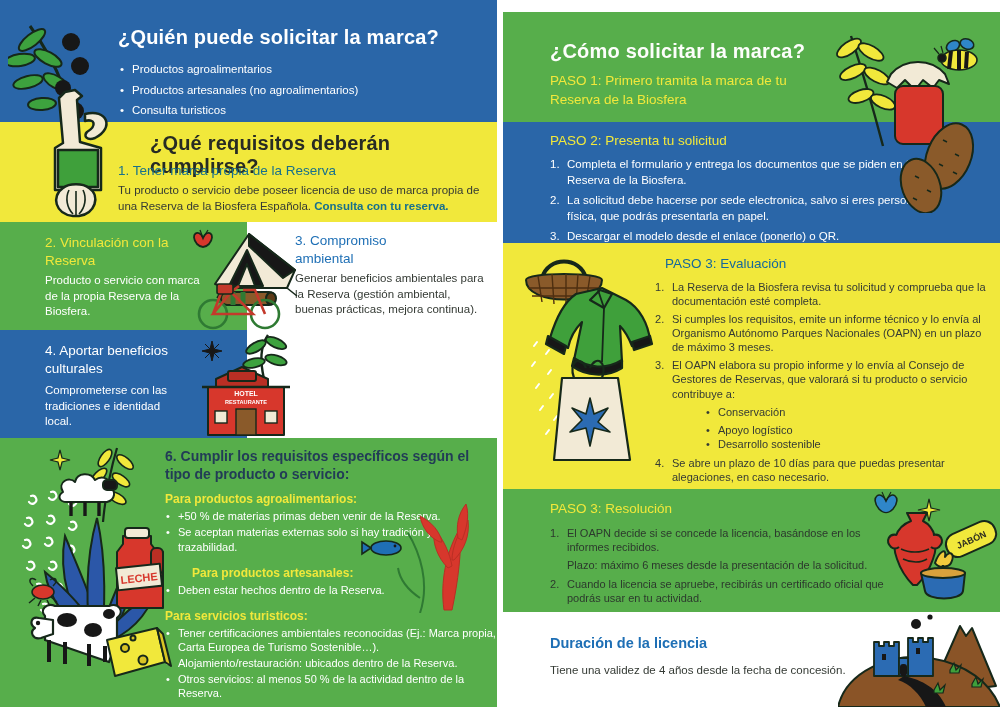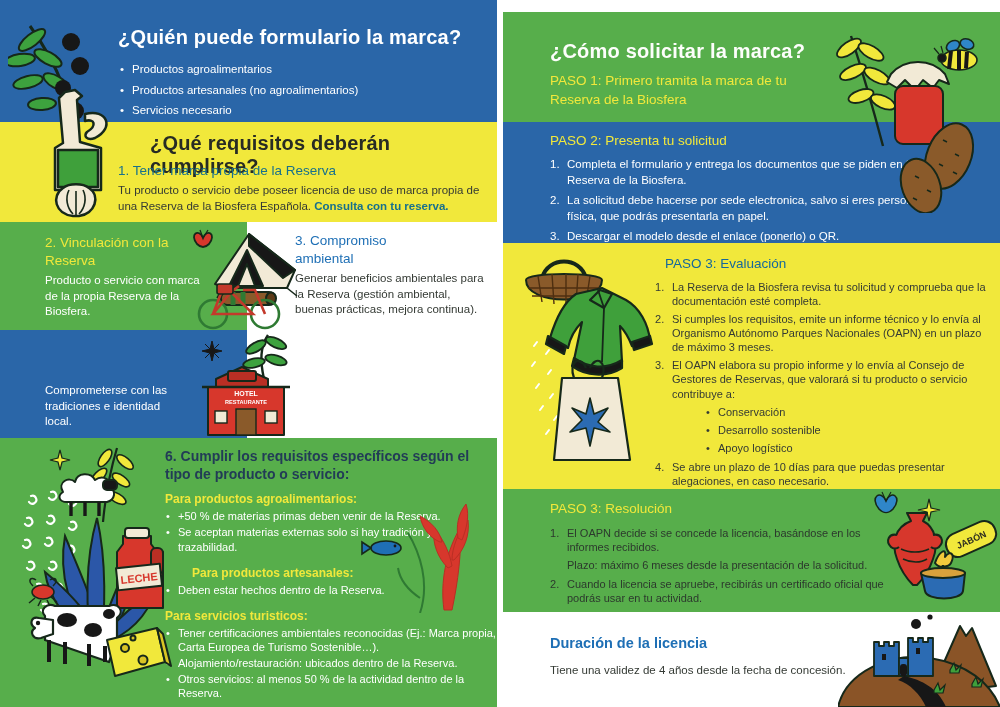--- a/index.html
+++ b/index.html
@@ -30,45 +30,46 @@
   .ni{position:relative;padding-left:17px;counter-increment:li;}
   .ni::before{content:counter(li) ".";position:absolute;left:0;top:0;}
   .svgill{position:absolute;z-index:6;}
 </style>
 </head>
 <body>
 
 <div class="page">
 
   <div class="sec bg-blue" style="left:0;top:0;width:497px;height:122px;">
-    <div class="abs h1 c-white" style="left:118px;top:26px;">¿Quién puede formulario la marca?</div>
+    <div class="abs h1 c-white" style="left:118px;top:26px;">¿Quién puede solicitar la marca?</div>
     <div class="abs" style="left:119px;top:62px;width:360px;">
       <div class="bl body-txt c-white" style="margin-bottom:5px;">Productos agroalimentarios</div>
       <div class="bl body-txt c-white" style="margin-bottom:5px;">Productos artesanales (no agroalimentarios)</div>
-      <div class="bl body-txt c-white">Servicios necesario</div>
+      <div class="bl body-txt c-white">Consulta turisticos</div>
     </div>
   </div>
 
   <div class="sec bg-yellow" style="left:0;top:122px;width:497px;height:100px;">
     <div class="abs h1 c-near-black" style="left:118px;top:10px;margin-left:32px;">¿Qué requisitos deberán cumplirse?</div>
     <div class="abs h2 c-teal" style="left:118px;top:41px;">1. Tener marca propia de la Reserva</div>
     <div class="abs body-txt c-dark" style="left:118px;top:61px;width:378px;"><span>Tu producto o servicio debe poseer licencia de uso de marca propia de una Reserva de la Biosfera Española. </span><span class="c-teal" style="font-weight:bold;">Consulta con tu reserva.</span></div>
   </div>
 
   <div class="sec bg-green" style="left:0;top:222px;width:247px;height:108px;">
     <div class="abs h2 c-yellow" style="left:45px;top:12px;width:130px;line-height:1.3;">2. Vinculación con la Reserva</div>
     <div class="abs body-txt c-white" style="left:45px;top:51px;width:168px;">Producto o servicio con marca de la propia Reserva de la Biosfera.</div>
   </div>
 
   <div class="sec bg-white" style="left:247px;top:222px;width:250px;height:108px;">
     <div class="abs h2 c-hblue" style="left:48px;top:10px;width:120px;line-height:1.3;">3. Compromiso ambiental</div>
     <div class="abs body-txt c-dark" style="left:48px;top:49px;width:196px;">Generar beneficios ambientales para la Reserva (gestión ambiental, buenas prácticas, mejora continua).</div>
   </div>
 
   <div class="sec bg-blue" style="left:0;top:330px;width:247px;height:108px;">
+    <div class="abs h2 c-white" style="left:45px;top:12px;width:165px;line-height:1.3;">4. Aportar beneficios culturales</div>
     <div class="abs body-txt c-white" style="left:45px;top:53px;width:125px;">Comprometerse con las tradiciones e identidad local.</div>
   </div>
 
 
   <div class="sec bg-green" style="left:0;top:438px;width:497px;height:269px;">
     <div class="abs" style="left:165px;top:9px;width:325px;">
       <div class="c-navy" style="font-size:14px;font-weight:bold;line-height:1.3;">6. Cumplir los requisitos específicos según el tipo de producto o servicio:</div>
       <div class="c-yellow" style="font-size:12px;font-weight:bold;margin-top:9px;">Para productos agroalimentarios:</div>
       <div class="bl c-white" style="font-size:11px;line-height:1.28;margin-top:3px;">+50 % de materias primas deben venir de la Reserva.</div>
       <div class="bl c-white" style="font-size:11px;line-height:1.28;margin-top:2px;width:310px;">Se aceptan materias externas solo si hay tradición y trazabilidad.</div>
@@ -96,22 +97,22 @@
   </div>
 
   <div class="sec bg-yellow" style="left:503px;top:243px;width:588px;height:246px;">
     <div class="abs h2 c-eval" style="left:162px;top:13px;">PASO 3: Evaluación</div>
     <div class="abs numlist" style="left:152px;top:37px;width:338px;font-size:11px;line-height:1.28;color:#343a34;">
       <div class="ni" style="margin-bottom:4px;">La Reserva de la Biosfera revisa tu solicitud y comprueba que la documentación esté completa.</div>
       <div class="ni" style="margin-bottom:4px;">Si cumples los requisitos, emite un informe técnico y lo envía al Organismo Autónomo Parques Nacionales (OAPN) en un plazo de máximo 3 meses.</div>
       <div class="ni" style="margin-bottom:4px;">El OAPN elabora su propio informe y lo envía al Consejo de Gestores de Reservas, que valorará si tu producto o servicio contribuye a:</div>
       <div style="padding-left:50px;margin-bottom:5px;">
         <div class="bl" style="margin-bottom:4px;">Conservación</div>
+        <div class="bl">Apoyo logístico</div>
         <div class="bl" style="margin-bottom:4px;">Desarrollo sostenible</div>
-        <div class="bl">Apoyo logístico</div>
       </div>
       <div class="ni" style="counter-increment:li;">Se abre un plazo de 10 días para que puedas presentar alegaciones, en caso necesario.</div>
     </div>
   </div>
 
   <div class="sec bg-green" style="left:503px;top:489px;width:497px;height:123px;">
     <div class="abs h2 c-yellow" style="left:47px;top:12px;">PASO 3: Resolución</div>
     <div class="abs numlist" style="left:47px;top:37px;width:345px;font-size:11px;line-height:1.3;color:#2c392d;">
       <div class="ni" style="margin-bottom:3px;">El OAPN decide si se concede la licencia, basándose en los informes recibidos.</div>
       <div style="padding-left:17px;margin-bottom:5px;">Plazo: máximo 6 meses desde la presentación de la solicitud.</div>

